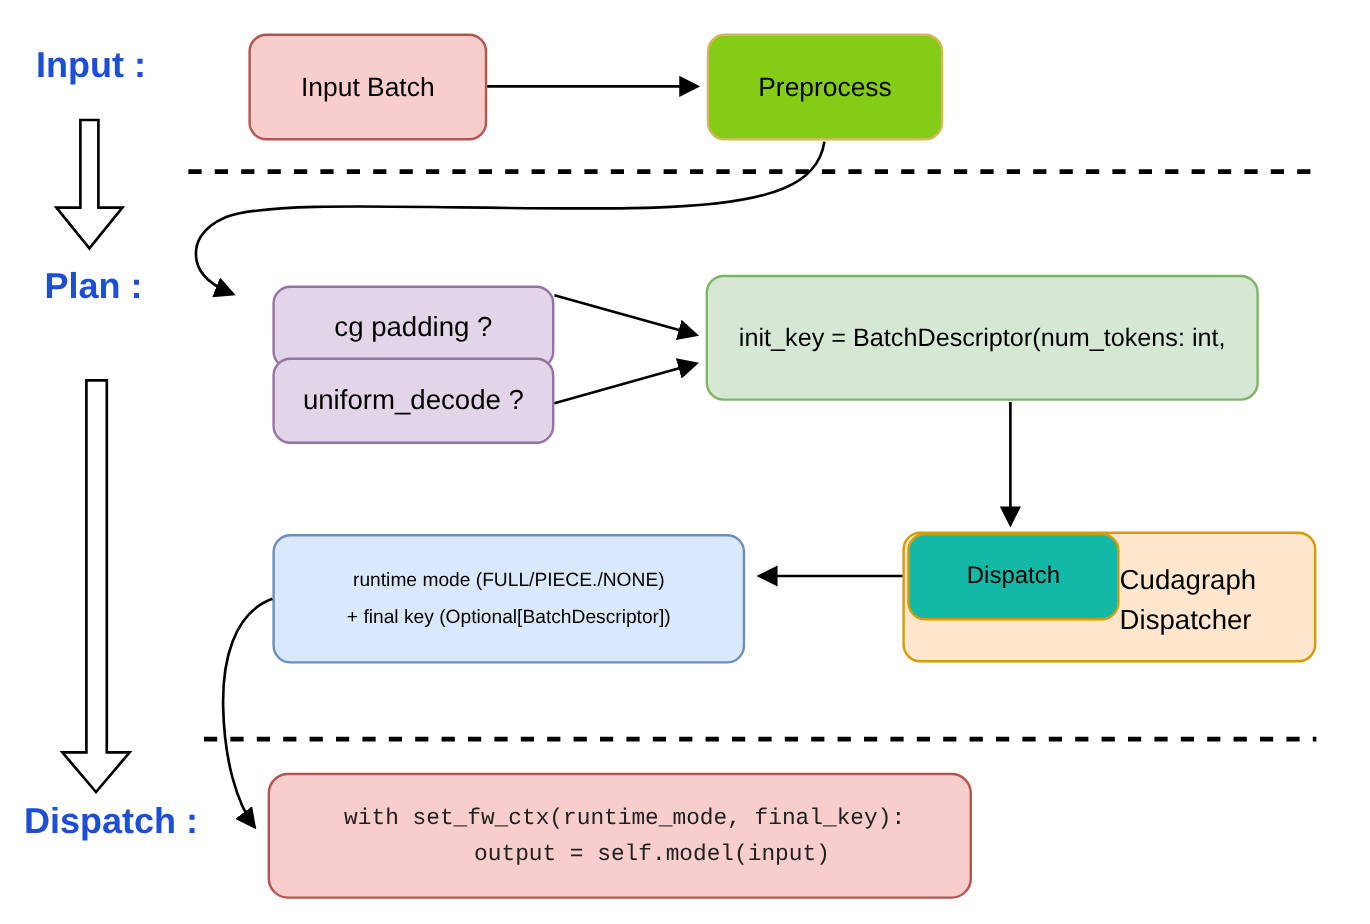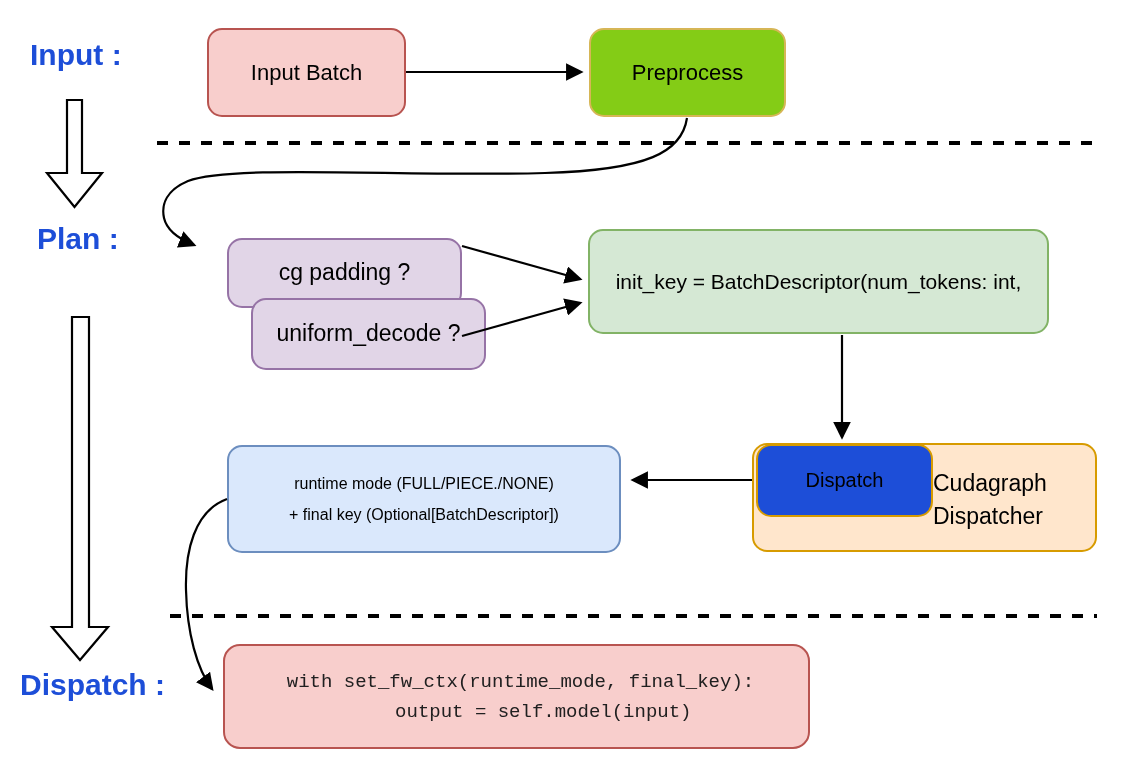--- a/index.html
+++ b/index.html
@@ -79,36 +79,36 @@
   </div>
 
   <div class="node" id="n-preprocess" style="background-color: #84cc16; border-color: rgb(214, 182, 86);">
     <span>Preprocess</span>
   </div>
 
   <div class="node" id="n-cg-padding" style="background-color: rgb(225, 213, 231); border-color: rgb(150, 115, 166);">
     <span>cg padding ?</span>
   </div>
 
-  <div class="node" id="n-uniform-decode" style="background-color: rgb(225, 213, 231); border-color: rgb(150, 115, 166); margin-left: 24px;">
+  <div class="node" id="n-uniform-decode" style="background-color: rgb(225, 213, 231); border-color: rgb(150, 115, 166);">
     <span>uniform_decode ?</span>
   </div>
 
   <div class="node" id="n-init-key" style="background-color: rgb(213, 232, 212); border-color: rgb(130, 179, 102);">
     <span>init_key = BatchDescriptor(num_tokens: int,</span>
   </div>
 
   <div class="node" id="n-cudagraph" style="background-color: rgb(255, 230, 204); border-color: rgb(215, 155, 0);">
   </div>
   <div id="cudagraph-label">
     <span>Cudagraph</span>
     <span>Dispatcher</span>
   </div>
 
-  <div class="node" id="n-dispatch" style="background-color: #1d4ed8; border-color: rgb(215, 155, 0);">
+  <div class="node" id="n-dispatch" style="background-color: #14b8a6; border-color: rgb(215, 155, 0);">
     <span>Dispatch</span>
   </div>
 
   <div class="node" id="n-runtime-mode" style="background-color: rgb(218, 232, 252); border-color: rgb(108, 142, 191);">
     <span>runtime mode (FULL/PIECE./NONE)</span>
     <span>+ final key (Optional[BatchDescriptor])</span>
   </div>
 
   <div class="node" id="n-execute-code" style="background-color: rgb(248, 206, 204); border-color: rgb(184, 84, 80);">
     <span>with set_fw_ctx(runtime_mode, final_key):</span>

